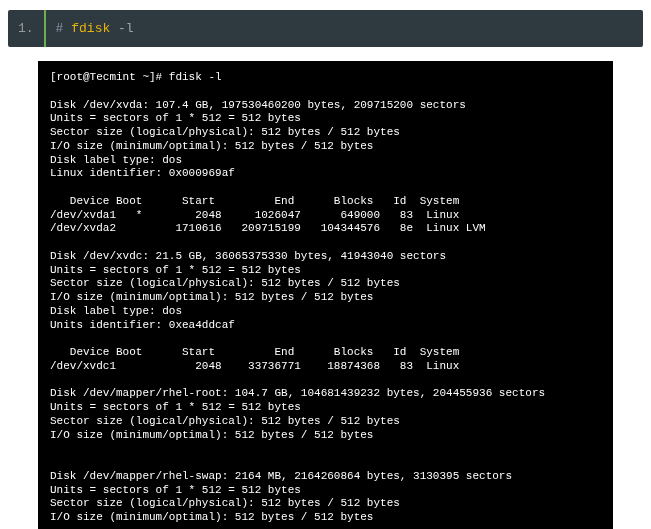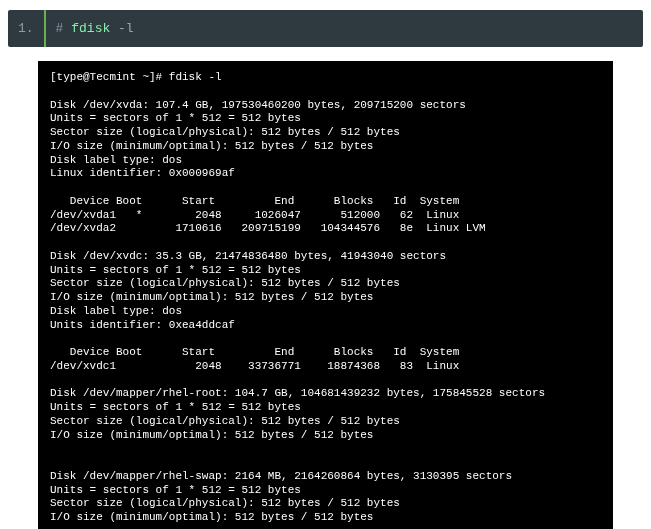--- a/index.html
+++ b/index.html
@@ -1,60 +1,60 @@
 <!DOCTYPE html>
 <html><head>
   <meta charset="utf-8">
   <style>
     * { margin: 0; padding: 0; box-sizing: border-box; }
     body { background: #fff; font-family: Consolas, "Courier New", monospace; width: 651px; height: 529px; padding: 10px 8px; }
     .code-block { background: #2e3a3f; border-radius: 2px; display: flex; align-items: stretch; margin-bottom: 14px; }
     .line-num { color: #999; font-size: 13px; padding: 12px 10px; border-right: 2px solid #6ab04c; line-height: 1; }
     .code-line { padding: 12px 10px; font-size: 13px; line-height: 1; }
     .comment { color: #9095a8; }
-    .cmd { color: #86efac; }
+    .cmd { color: #eab308; }
     .flag { color: #9aa; }
     .terminal-wrap { padding: 0 30px 0 30px; }
     .terminal { background: #000; color: #fff; font-size: 11px; line-height: 1.25; padding: 10px 12px; font-family: Consolas, "Courier New", monospace; white-space: pre; }
   </style>
 </head>
 <body>
 
 <div class="code-block">
   <div class="line-num">1.</div>
   <div class="code-line">
     <span class="comment">#</span> <span class="cmd">fdisk</span> <span class="flag">-l</span>
   </div>
 </div>
 
 <div class="terminal-wrap">
-<div class="terminal"><span>[type@Tecmint ~]# fdisk -l</span>
+<div class="terminal"><span>[root@Tecmint ~]# fdisk -l</span>
 <span></span>
 <span>Disk /dev/xvda: 107.4 GB, 197530460200 bytes, 209715200 sectors</span>
 <span>Units = sectors of 1 * 512 = 512 bytes</span>
 <span>Sector size (logical/physical): 512 bytes / 512 bytes</span>
 <span>I/O size (minimum/optimal): 512 bytes / 512 bytes</span>
 <span>Disk label type: dos</span>
 <span>Linux identifier: 0x000969af</span>
 <span></span>
 <span>   Device Boot      Start         End      Blocks   Id  System</span>
-<span>/dev/xvda1   *        2048     1026047      512000   62  Linux</span>
+<span>/dev/xvda1   *        2048     1026047      649000   83  Linux</span>
 <span>/dev/xvda2         1710616   209715199   104344576   8e  Linux LVM</span>
 <span></span>
-<span>Disk /dev/xvdc: 35.3 GB, 21474836480 bytes, 41943040 sectors</span>
+<span>Disk /dev/xvdc: 21.5 GB, 36065375330 bytes, 41943040 sectors</span>
 <span>Units = sectors of 1 * 512 = 512 bytes</span>
 <span>Sector size (logical/physical): 512 bytes / 512 bytes</span>
 <span>I/O size (minimum/optimal): 512 bytes / 512 bytes</span>
 <span>Disk label type: dos</span>
 <span>Units identifier: 0xea4ddcaf</span>
 <span></span>
 <span>   Device Boot      Start         End      Blocks   Id  System</span>
 <span>/dev/xvdc1            2048    33736771    18874368   83  Linux</span>
 <span></span>
-<span>Disk /dev/mapper/rhel-root: 104.7 GB, 104681439232 bytes, 175845528 sectors</span>
+<span>Disk /dev/mapper/rhel-root: 104.7 GB, 104681439232 bytes, 204455936 sectors</span>
 <span>Units = sectors of 1 * 512 = 512 bytes</span>
 <span>Sector size (logical/physical): 512 bytes / 512 bytes</span>
 <span>I/O size (minimum/optimal): 512 bytes / 512 bytes</span>
 <span></span>
 <span></span>
 <span>Disk /dev/mapper/rhel-swap: 2164 MB, 2164260864 bytes, 3130395 sectors</span>
 <span>Units = sectors of 1 * 512 = 512 bytes</span>
 <span>Sector size (logical/physical): 512 bytes / 512 bytes</span>
 <span>I/O size (minimum/optimal): 512 bytes / 512 bytes</span>
 <span></span>

